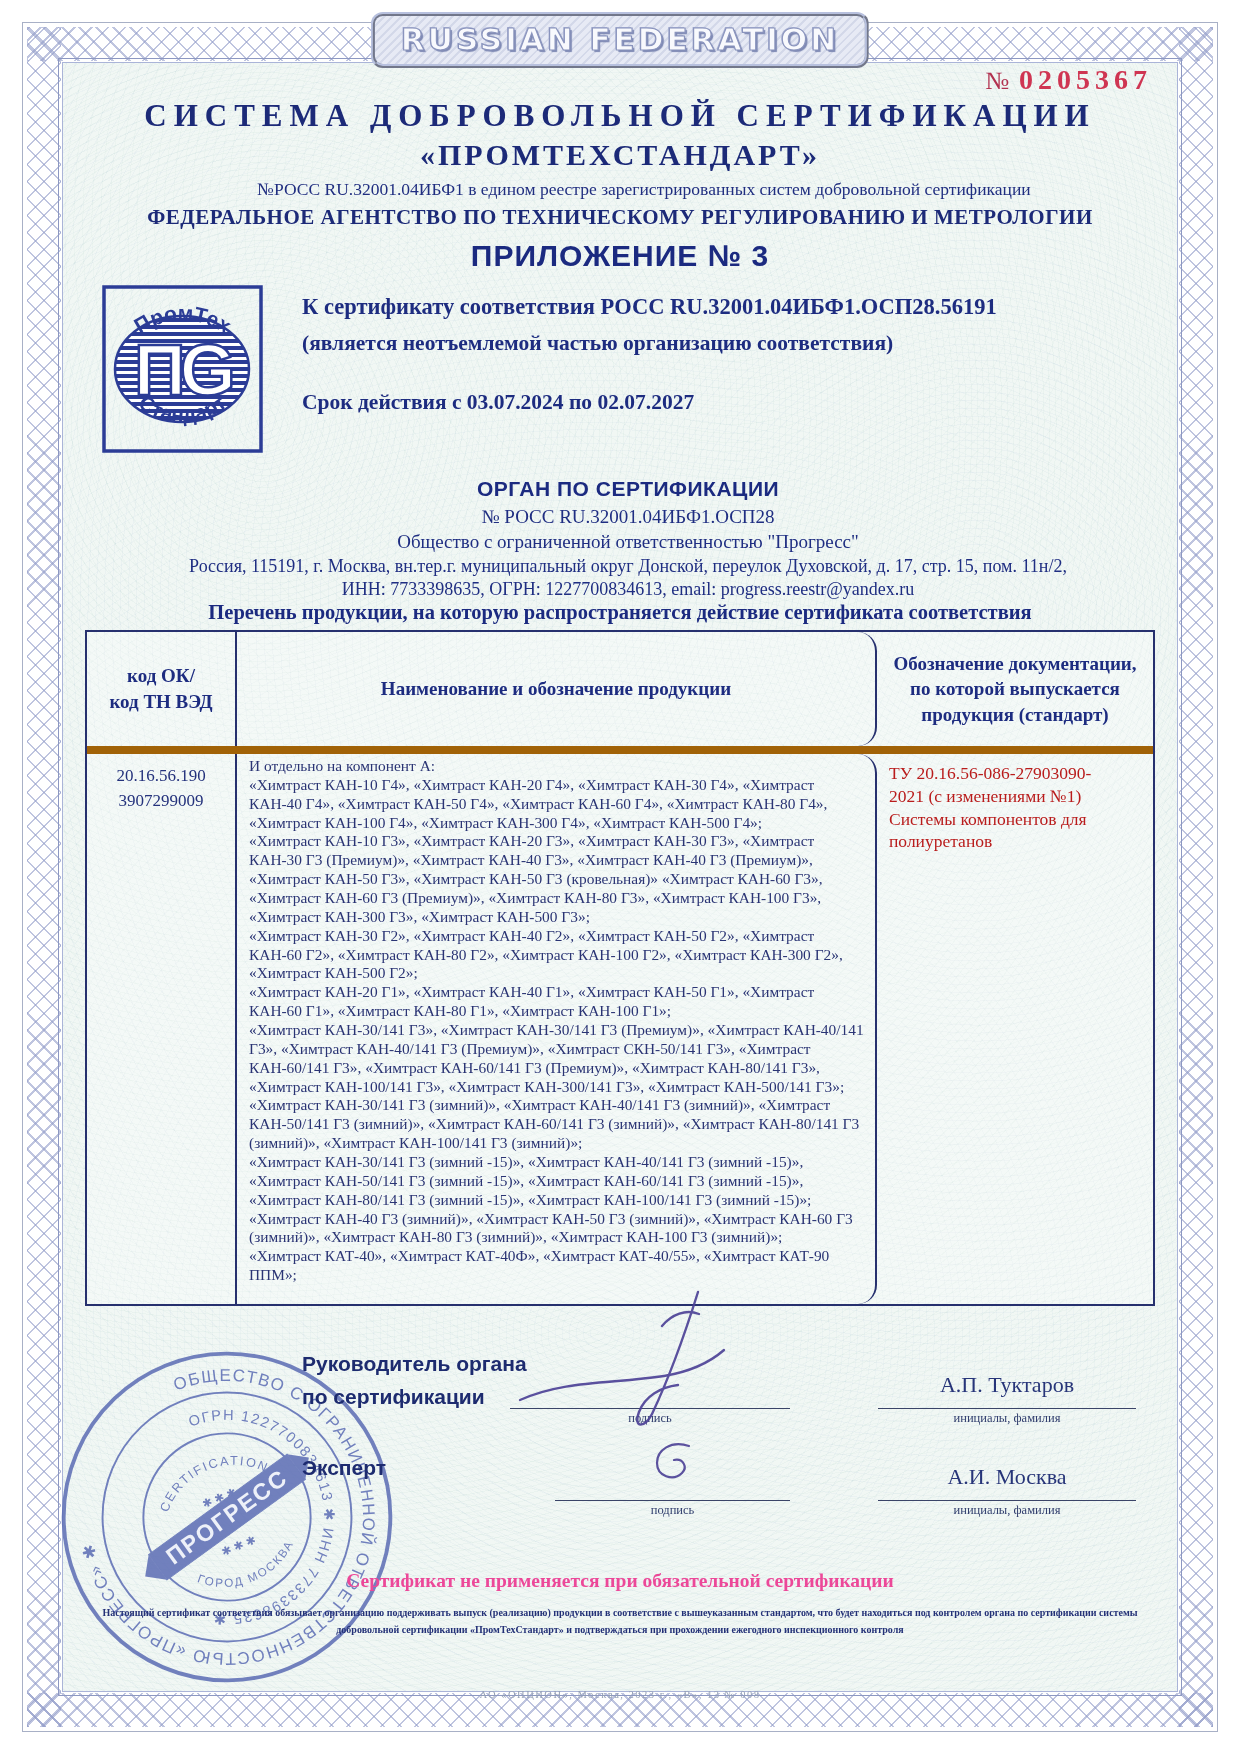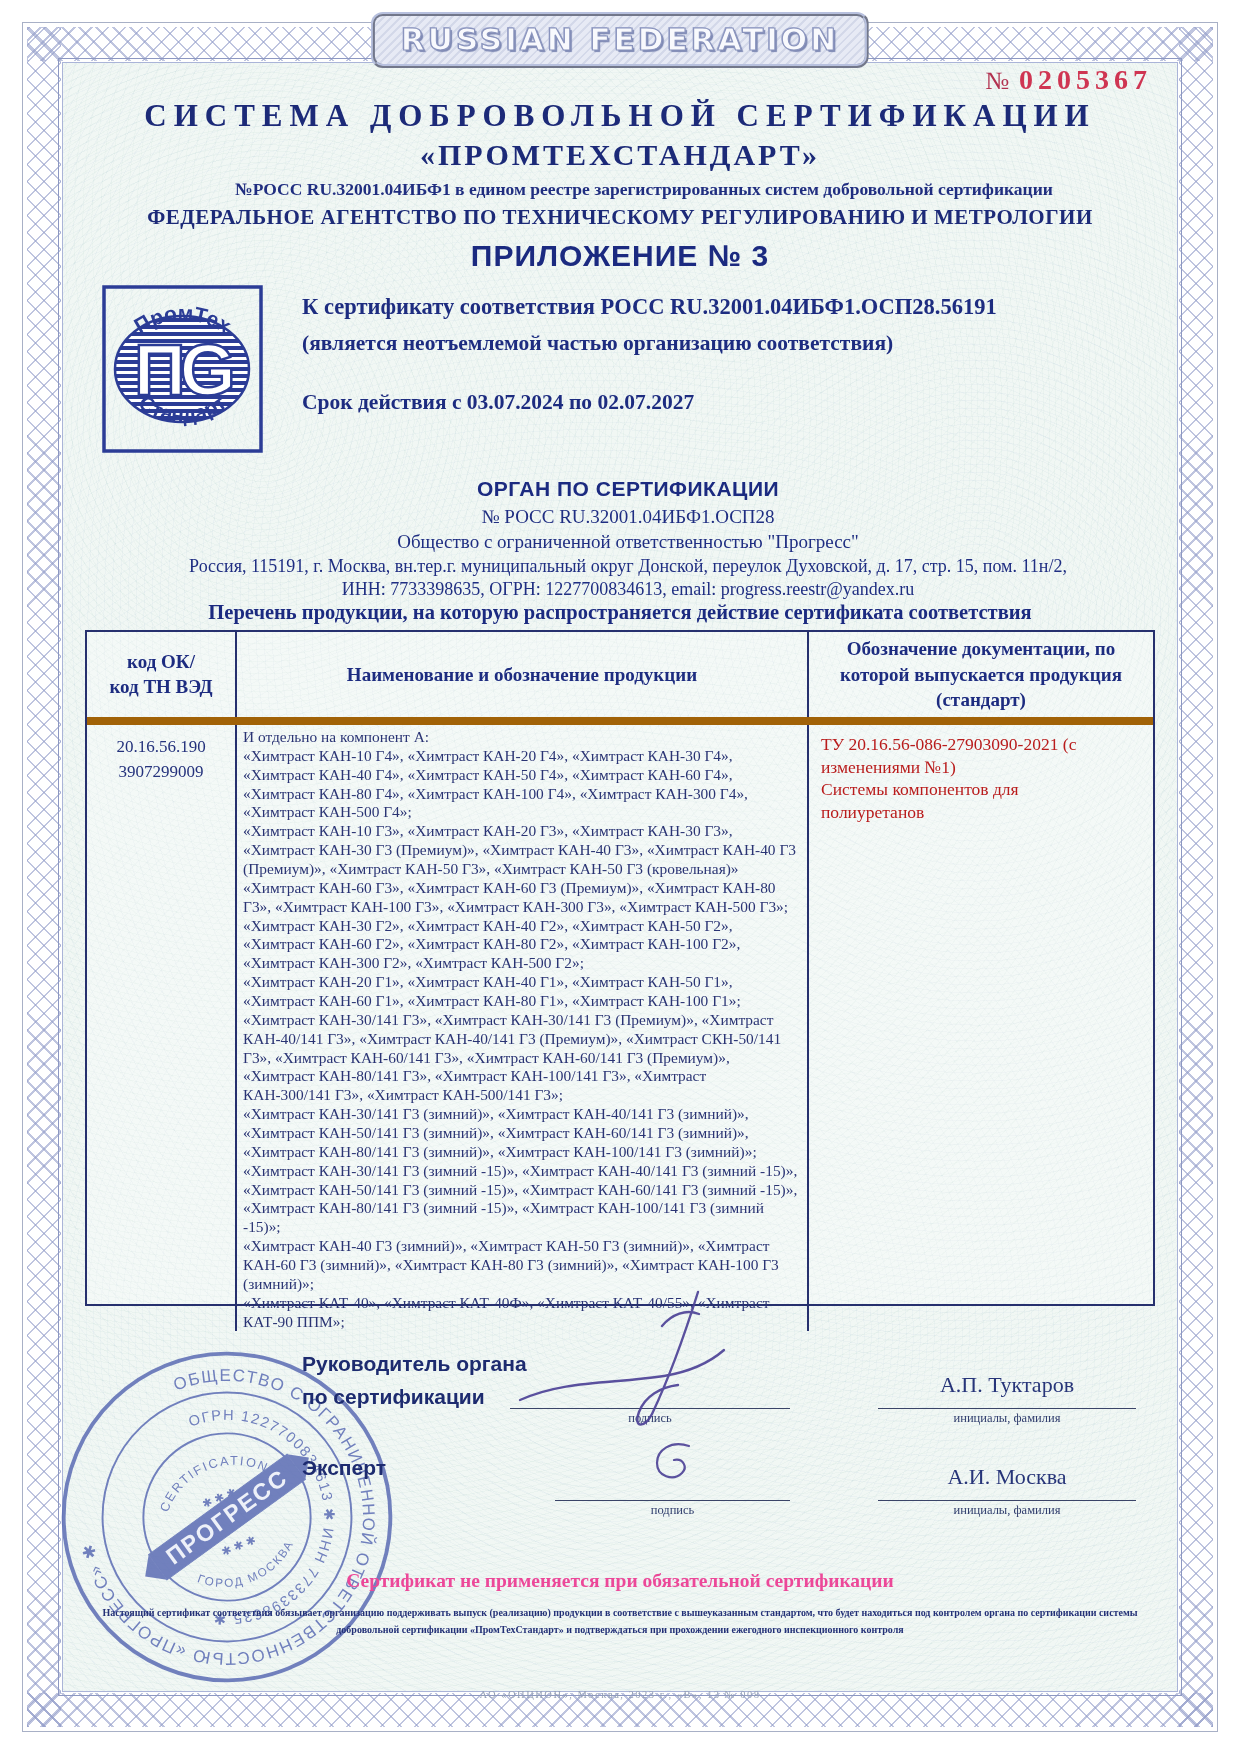--- a/index.html
+++ b/index.html
@@ -39,21 +39,21 @@
     white-space:nowrap;
   }
   
   .serial{position:absolute;top:64px;right:88px;z-index:4;white-space:nowrap;}
   .serial .no{font-size:25px;color:#b23250;margin-right:10px;}
   .serial .digits{font-size:28px;font-weight:bold;color:#cf3552;letter-spacing:5px;}
   
   .headline{position:absolute;top:98px;left:0;width:100%;text-align:center;z-index:3;color:#1c2a78;}
   .t-system{font-size:31px;font-weight:bold;letter-spacing:7px;}
   .t-brand{font-size:30px;font-weight:bold;letter-spacing:3px;margin-top:4px;}
-  .t-registry{font-size:17.5px;font-weight:bold;margin-top:7px;color:#202e80;padding-left:48px;}
+  .t-registry{font-size:17.5px;font-weight:normal;margin-top:7px;color:#202e80;padding-left:48px;}
   .t-agency{font-size:21px;font-weight:bold;margin-top:5px;letter-spacing:.5px;}
   .t-annex{font-family:"Liberation Sans",sans-serif;font-size:30px;font-weight:bold;margin-top:9px;letter-spacing:1px;color:#1b2a80;}
   
   .logo{position:absolute;left:100px;top:283px;width:165px;height:172px;z-index:3;}
   
   .certref{position:absolute;left:302px;top:294px;width:780px;z-index:3;color:#1d2c80;}
   .certref .l1{font-size:22.5px;font-weight:bold;}
   .certref .l2{font-size:21.5px;font-weight:bold;margin-top:11px;}
   .certref .l3{font-size:21.5px;font-weight:bold;margin-top:34px;}
   
@@ -64,25 +64,25 @@
   .organ .addr{font-size:18px;margin-top:3px;}
   .organ .req{font-size:18px;margin-top:2px;}
   .perechen{position:absolute;top:601px;left:0;width:100%;text-align:center;font-size:20.5px;font-weight:bold;color:#1b2a80;z-index:3;}
   
   .tbl{position:absolute;left:85px;top:630px;width:1070px;height:676px;border:2px solid #26306e;box-sizing:border-box;display:flex;flex-direction:column;z-index:3;background:rgba(255,255,255,.25);}
   .tr{display:flex;box-sizing:border-box;}
   .tr.head{height:122px;border-bottom:8px solid #a16207;}
   .tr.body{flex:1;}
   .td{box-sizing:border-box;}
   .c1{width:150px;border-right:2px solid #26306e;}
-  .c2{width:572px;border-right:2px solid #26306e;}
+  .c2{width:640px;border-right:2px solid #26306e;border-radius:19px;}
   .c3{flex:1;}
   .head .td{display:flex;flex-direction:column;justify-content:center;text-align:center;font-weight:bold;font-size:19px;color:#1d2c80;padding:4px 8px;line-height:1.35;}
   .body .c1{padding-top:10px;text-align:center;font-size:17px;line-height:1.45;color:#24327c;}
-  .body .c2{padding:3px 9px 0 6px;font-size:15.4px;line-height:1.225;color:#2a3474;}
+  .body .c2{padding:3px 9px 0 12px;font-size:15.4px;line-height:1.225;color:#2a3474;}
   .body .c3{padding:8px 28px 0 12px;font-size:17.5px;line-height:1.3;color:#b91c1c;}
   
   .sig-label{position:absolute;font-family:"Liberation Sans",sans-serif;font-size:21px;font-weight:bold;color:#1d2b6f;line-height:1.55;z-index:4;}
   .lab-head{left:302px;top:1348px;}
   .lab-expert{left:302px;top:1452px;}
   .sig-line{position:absolute;border-top:1.6px solid #3a4468;z-index:4;}
   .line-sig1{left:510px;top:1408px;width:280px;}
   .line-name1{left:878px;top:1408px;width:258px;}
   .line-sig2{left:555px;top:1500px;width:235px;}
   .line-name2{left:878px;top:1500px;width:258px;}

